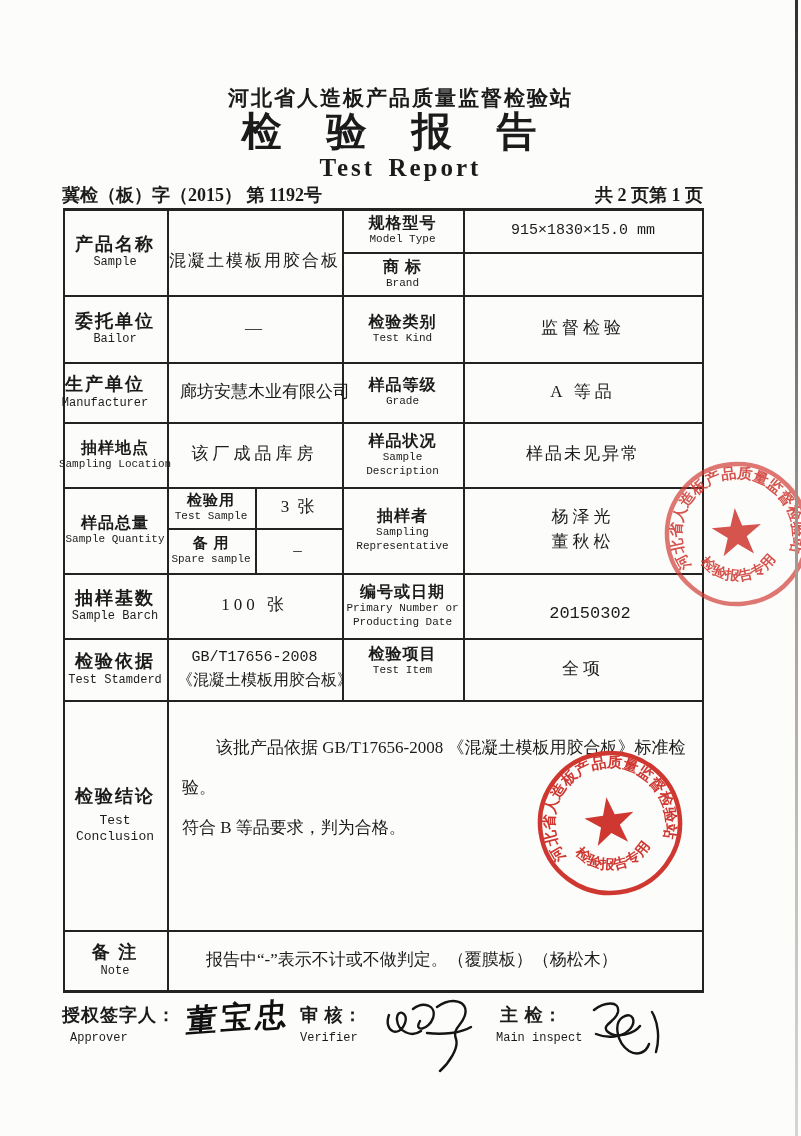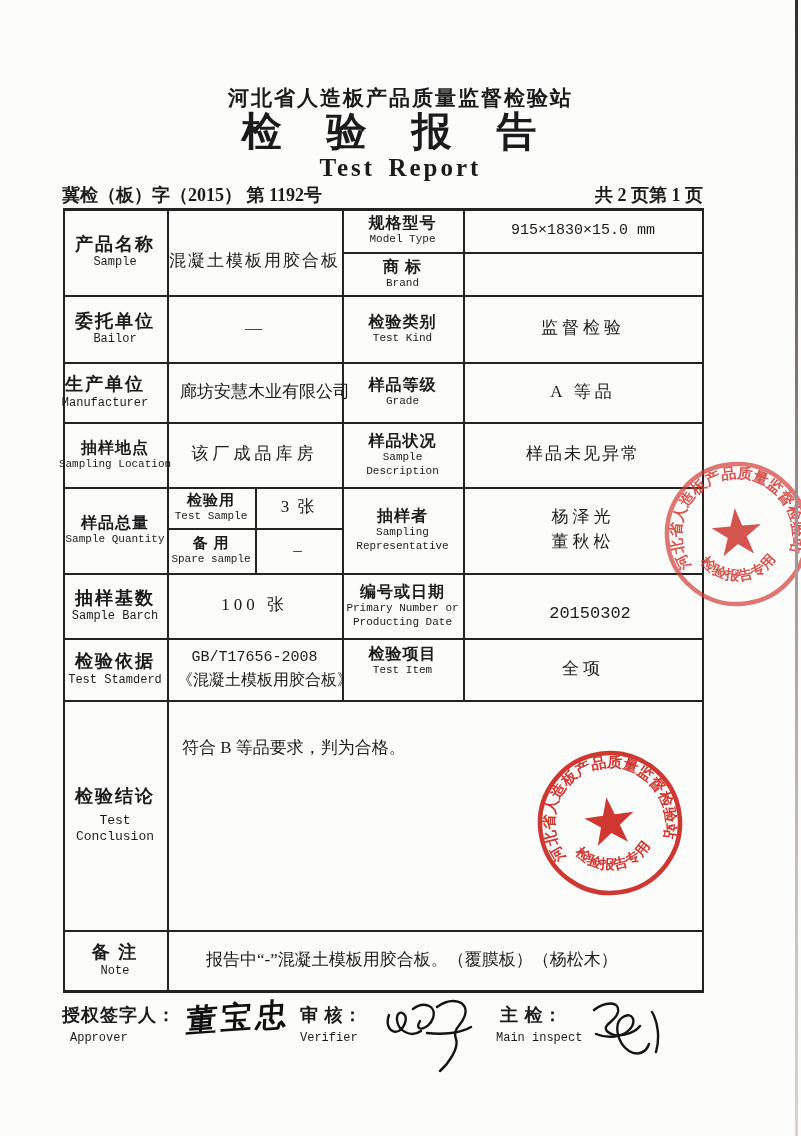--- a/index.html
+++ b/index.html
@@ -190,29 +190,30 @@
   <div class="cell" style="left:463px;top:638px;width:240px;height:62px;">
     <div class="val wide">全项</div>
   </div>
 
   <div class="cell" style="left:63px;top:700px;width:104px;height:230px;">
     <div class="cn">检验结论</div>
     <div class="en" style="font-size:13px;margin-top:6px;">Test</div>
     <div class="en" style="font-size:13px;">Conclusion</div>
   </div>
   <div class="conc">
+    <div class="p1">该批产品依据 GB/T17656-2008 《混凝土模板用胶合板》标准检验。</div>
     <div class="p2">符合 B 等品要求，判为合格。</div>
   </div>
 
   <div class="cell" style="left:63px;top:930px;width:104px;height:60px;">
     <div class="cn">备  注</div>
     <div class="en">Note</div>
   </div>
   <div class="cell notecell" style="left:167px;top:930px;width:536px;height:60px;">
-    <div class="val nosp">报告中“-”混凝土模板用胶合板。（覆膜板）（杨松木）</div>
+    <div class="val nosp">报告中“-”表示不计或不做判定。（覆膜板）（杨松木）</div>
   </div>
 
   <div class="flabel" style="left:62px;top:1003px;">
     <div class="cnl">授权签字人：</div>
     <div class="enl">Approver</div>
   </div>
   <div class="sig-text" style="left:186px;top:997px;">董宝忠</div>
 
   <div class="flabel" style="left:300px;top:1003px;">
     <div class="cnl">审 核：</div>

